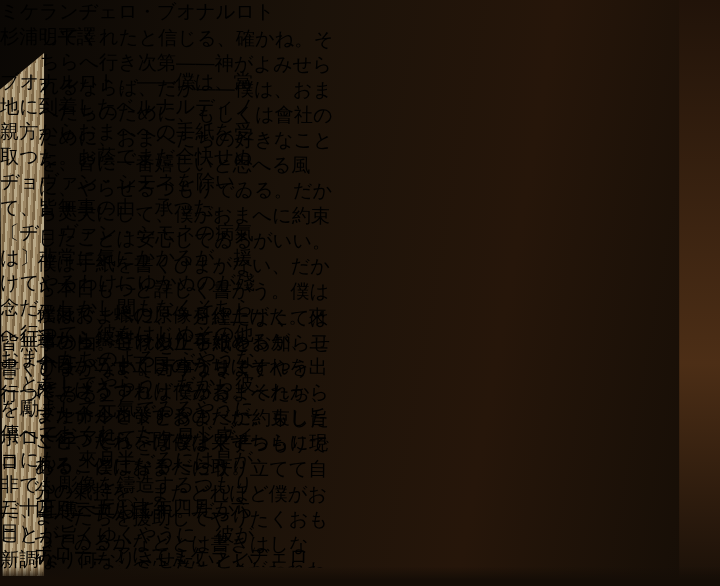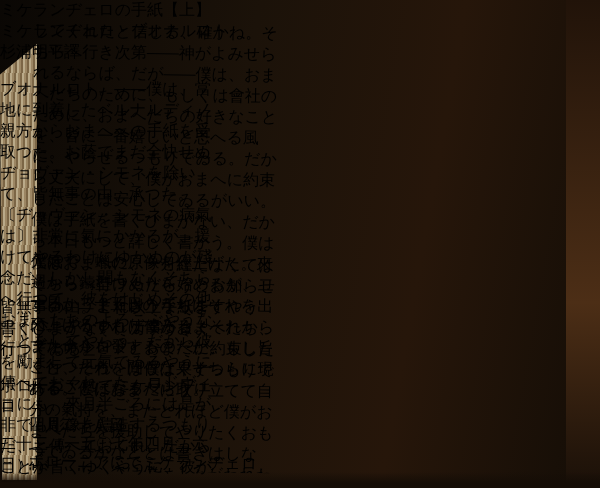--- a/index.html
+++ b/index.html
@@ -81,21 +81,20 @@
     </div>
 
     <div class="vtext band" style="left:8px;top:250px;width:251px;height:208px;">
       <p>僕はおまへに、一月經たなくてはそちらへ行けぬだらうとお知らせする。うまくさうなりますやうに。さうすれば僕がおまへたち、ブオナルロトとおまへに約束したこと、それをば僕は果すつもりである。僕はおまへに取り立てて自分の氣持を、またどれほど僕がおまへたちを援助してやりたくおもつてゐるかなどとは書きはしない、といふのは僕は人々がわれわれの事を知るのを好まないからだ。が元氣でおいで、おまへのために一番よいやうに、僕はおまへが考へるよりよいことを仕度してゐるのだから。これについてこれ以上いふべきことはない。察してくれ。當地は混亂と危險に陷つて以來――町はすつかり武裝し、大變な騷ぎの中に見つかりさうなのだ、特に敎會領にとつて――即ちベンティヴォリの徒のお蔭だ。彼らは臣下の有象無象とともに復讐を試みてゐるわけだ。が法王特使閣下の賢さと鄭重さは、彼が今までに遂げた丹念な準備と相俟つて、このたびもう一度この國を騷ぎから救ふにちがひない、といふのは今夜二十三時に追放者らが又しても陣營を新たにして、全く堂々とではなく、もどつてきたからだ。以上、僕のために神佛にお祈りしておくれ、愉快にくらし、間もなくそちらへ歸るからね。</p>
 
     </div>
     <div class="pageno pageno-left">16</div>
   </div>
 
   <div class="page page-right">
-    <div class="vtext title">ミケランヂェロの手紙【上】</div>
     <div class="vtext author">ミケランヂェロ・ブオナルロト</div>
     <div class="vtext translator">杉浦明平譯</div>
 
     <div class="vtext band" style="left:5px;top:36px;width:214px;height:202px;">
       <p>ブオナルロト。――僕は、當地に到着したベルナルディノ親方からおまへへの手紙を受取つた。お蔭でまだ全快せぬヂョヴァン・シモネを除いて、皆無事の由、承つた。〔ヂョヴァン・シモネの病氣は〕非常に氣にかかるが、援けてやるわけにゆかぬのが殘念だ。しかし間もなくそちらへ行つて、彼をはじめその他おまへたちのよろこぶやうなことをしてやらう。だから彼を勵まして元氣でゐるやうに傳へておくれ。たゞロドヴィコにも、來月半ごろには是が非でも彫像を鑄造するつもりだ、と傳へておくれ。だからことが旨くゆくやうに、彼が新調なり何なりさせたいといふなら、そのころやつて下さるといい。だが僕はそんなことをお願ひはしない。</p>
     </div>
 
     <div class="vtext band" style="left:5px;top:246px;width:218px;height:204px;">
       <p>皆無事の由。これ以上手紙を書くひまがない。万事うまく行つてゐる。</p>
       <p class="sign-place"><span>ボローニアにて</span><span class="sig">ミケランヂェロ</span></p>

